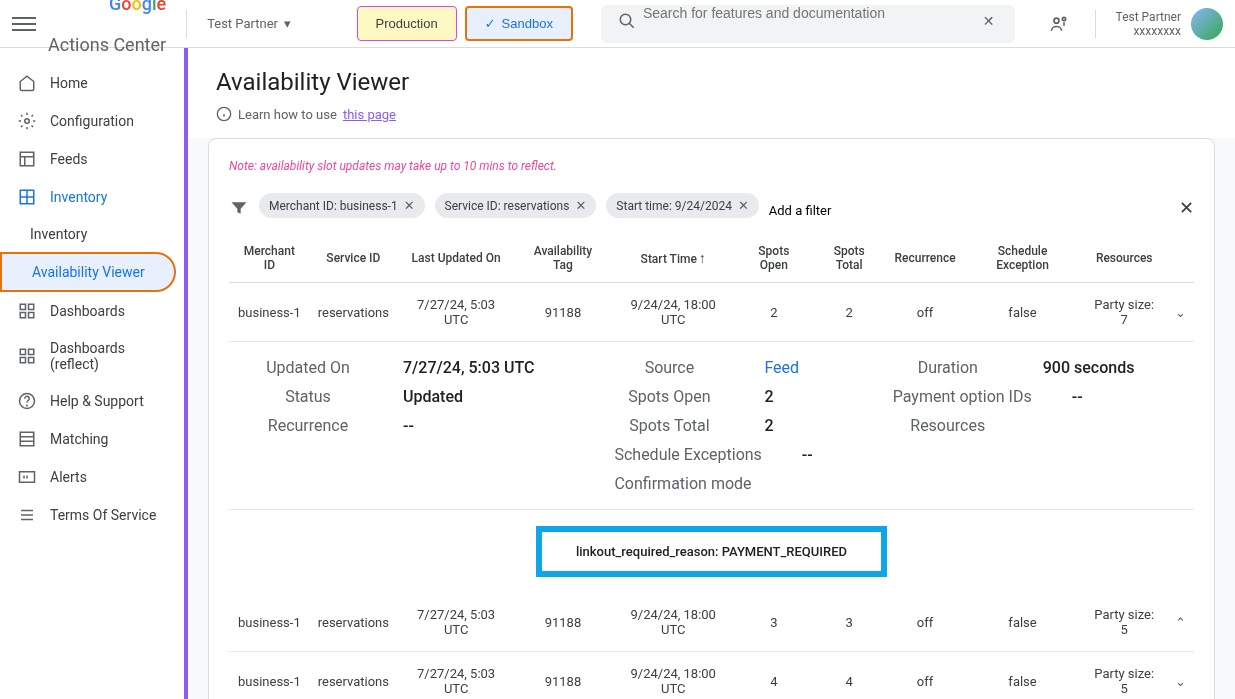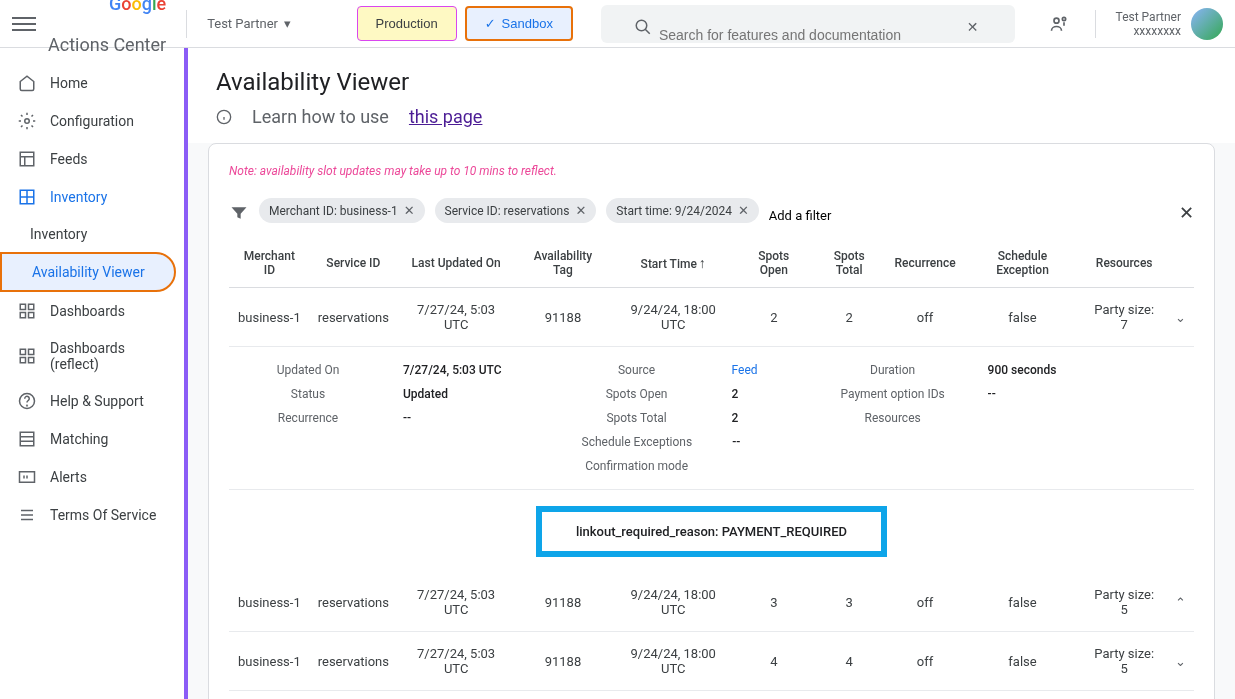--- a/index.html
+++ b/index.html
@@ -9,52 +9,52 @@
 .hamburger span { height: 2px; background: #5f6368; }
 .logo { display: flex; align-items: flex-end; gap: 20px; font-size: 18px; flex-direction: column; }
 .google-logo { font-weight: 500; }
 .g-blue { color: #4285f4; } .g-red { color: #ea4335; } .g-yellow { color: #fbbc05; } .g-green { color: #34a853; }
 .logo-text { color: #5f6368; font-size: 18px; }
 .divider-v { width: 1px; height: 28px; background: #dadce0; margin: 0 8px; }
 .partner-dd { display: flex; align-items: center; gap: 6px; color: #5f6368; cursor: pointer; font-size: 13px; }
 .env-btns { display: flex; gap: 0; margin-left: 12px; }
 .env-btn { padding: 8px 18px; border: 1px solid #d946ef; background: #fef9c3; font-size: 13px; cursor: pointer; color: #3c4043; border-radius: 4px; margin-left: 42px; }
 .env-btn.sandbox { border: 2px solid #e8710a; background: #e8f0fe; color: #1a73e8; display: flex; align-items: center; gap: 6px; margin-left: 8px; }
-.search-box { flex: 1; margin: 0 16px; display: flex; align-items: flex-end; background: #f1f3f4; border-radius: 6px; height: 38px; padding: 0 26px; max-width: 440px; }
+.search-box { flex: 1; margin: 0 16px; display: flex; align-items: flex-start; background: #f1f3f4; border-radius: 6px; height: 38px; padding: 0 10px; max-width: 440px; }
 .search-box input { flex: 1; border: none; background: transparent; outline: none; font-size: 14px; color: #5f6368; }
 .icon-btn { width: 32px; height: 32px; display: flex; align-items: center; justify-content: center; color: #5f6368; cursor: pointer; }
 .user-block { display: flex; align-items: center; gap: 10px; margin-left: auto; }
 .user-text { text-align: right; font-size: 12px; color: #5f6368; }
 .avatar { width: 32px; height: 32px; border-radius: 50%; background: linear-gradient(135deg, #8ab4f8, #34a853); }
 .layout { display: flex; height: calc(100vh - 48px); }
 .sidebar { width: 188px; border-right: 4px solid #8b5cf6; padding-top: 16px; overflow-y: auto; }
 .nav-item { display: flex; align-items: center; gap: 14px; padding: 10px 18px; color: #3c4043; cursor: pointer; font-size: 14px; }
 .nav-item.sub { padding-left: 30px; }
 .nav-item.active { background: #e8f0fe; color: #1a73e8; border-radius: 0 20px 20px 0; margin-right: 8px; border: 2px solid #e8710a; }
 .nav-item.highlight { color: #1a73e8; }
 .nav-icon { width: 18px; height: 18px; flex-shrink: 0; }
 .main { flex: 1; overflow-y: auto; background: #fff; }
 .page-head { padding: 20px 28px 16px; }
 .page-title { font-size: 24px; font-weight: 400; color: #202124; margin-bottom: 10px; }
-.hint { font-size: 18px; color: #5f6368; display: flex; align-items: center; gap: 20px; }
-.hint a { color: #4c1d95; }
+.hint { font-size: 13px; color: #5f6368; display: flex; align-items: center; gap: 6px; }
+.hint a { color: #8b5cf6; }
 .content-card { margin: 0 20px 20px; border: 1px solid #dadce0; border-radius: 8px; padding: 20px; background: #fff; }
 .note { font-style: italic; font-size: 12px; color: #ec4899; margin-bottom: 20px; }
 .filter-row { display: flex; align-items: flex-end; gap: 10px; margin-bottom: 16px; }
 .filter-icon { color: #5f6368; }
 .chip { background: #e8eaed; border-radius: 14px; padding: 5px 10px; font-size: 12px; color: #3c4043; display: flex; align-items: center; gap: 6px; }
 .chip-x { color: #5f6368; cursor: pointer; font-size: 13px; }
 .add-filter { font-size: 13px; color: #000000; cursor: pointer; }
 .close-filters { margin-left: auto; font-size: 18px; cursor: pointer; color: #3c4043; }
 table { width: 100%; border-collapse: collapse; }
 th { font-size: 12px; font-weight: 500; color: #3c4043; padding: 10px 8px; text-align: center; border-bottom: 1px solid #dadce0; }
 td { font-size: 13px; color: #3c4043; padding: 14px 8px; text-align: center; border-bottom: 1px solid #e8eaed; }
 .sort-arrow { font-size: 14px; margin-left: 2px; }
 .expand-cell { cursor: pointer; color: #5f6368; }
-.detail-panel { padding: 16px 24px; display: flex; gap: 80px; font-size: 12px; border-bottom: 1px solid #e8eaed; }
+.detail-panel { padding: 16px 24px; display: flex; gap: 80px; font-size: 16px; border-bottom: 1px solid #e8eaed; }
 .detail-col { display: flex; flex-direction: column; gap: 10px; }
 .detail-row { display: flex; gap: 40px; }
 .detail-label { color: #5f6368; min-width: 110px; }
 .detail-value { color: #202124; font-weight: 500; }
 .detail-link { color: #1a73e8; }
 .linkout-box { margin: 16px 24px; border: 6px solid #0ea5e9; padding: 12px 34px; display: inline-block; font-size: 13px; font-weight: 500; color: #202124; }
 .content-gray-bg { background: #f8f9fa; padding-top: 0; }
 svg { display: block; }
 </style>
 </head>

